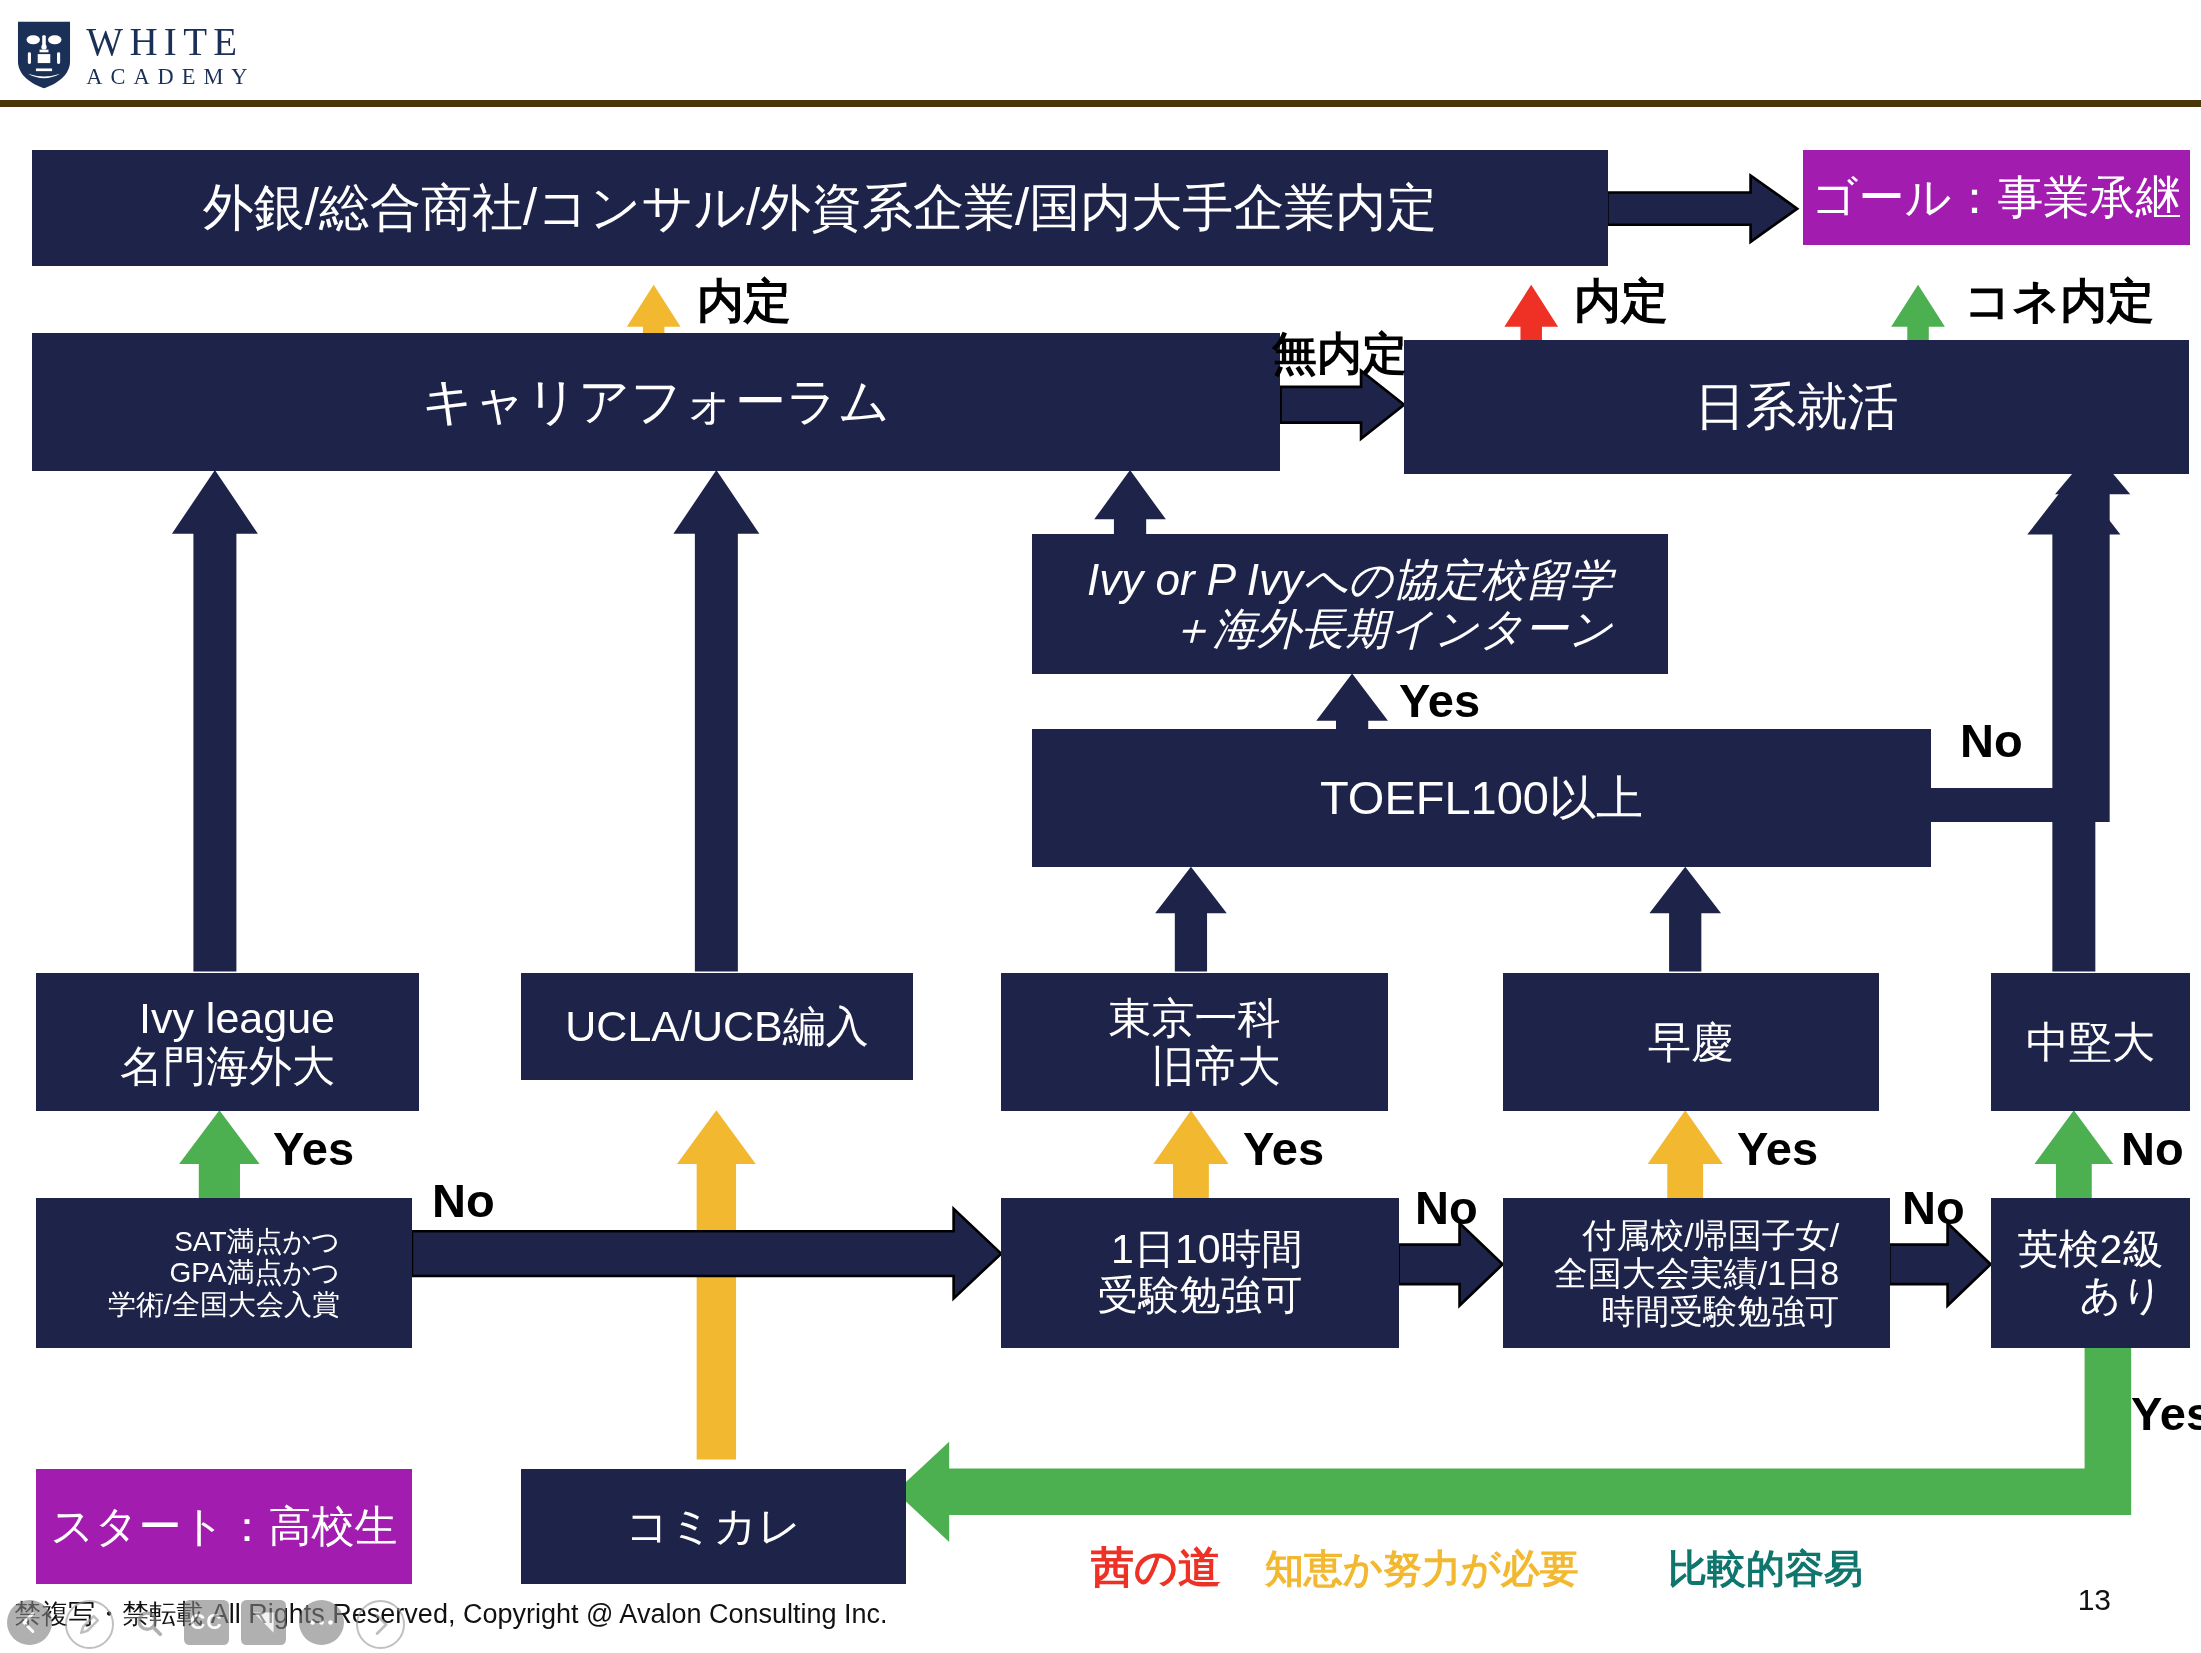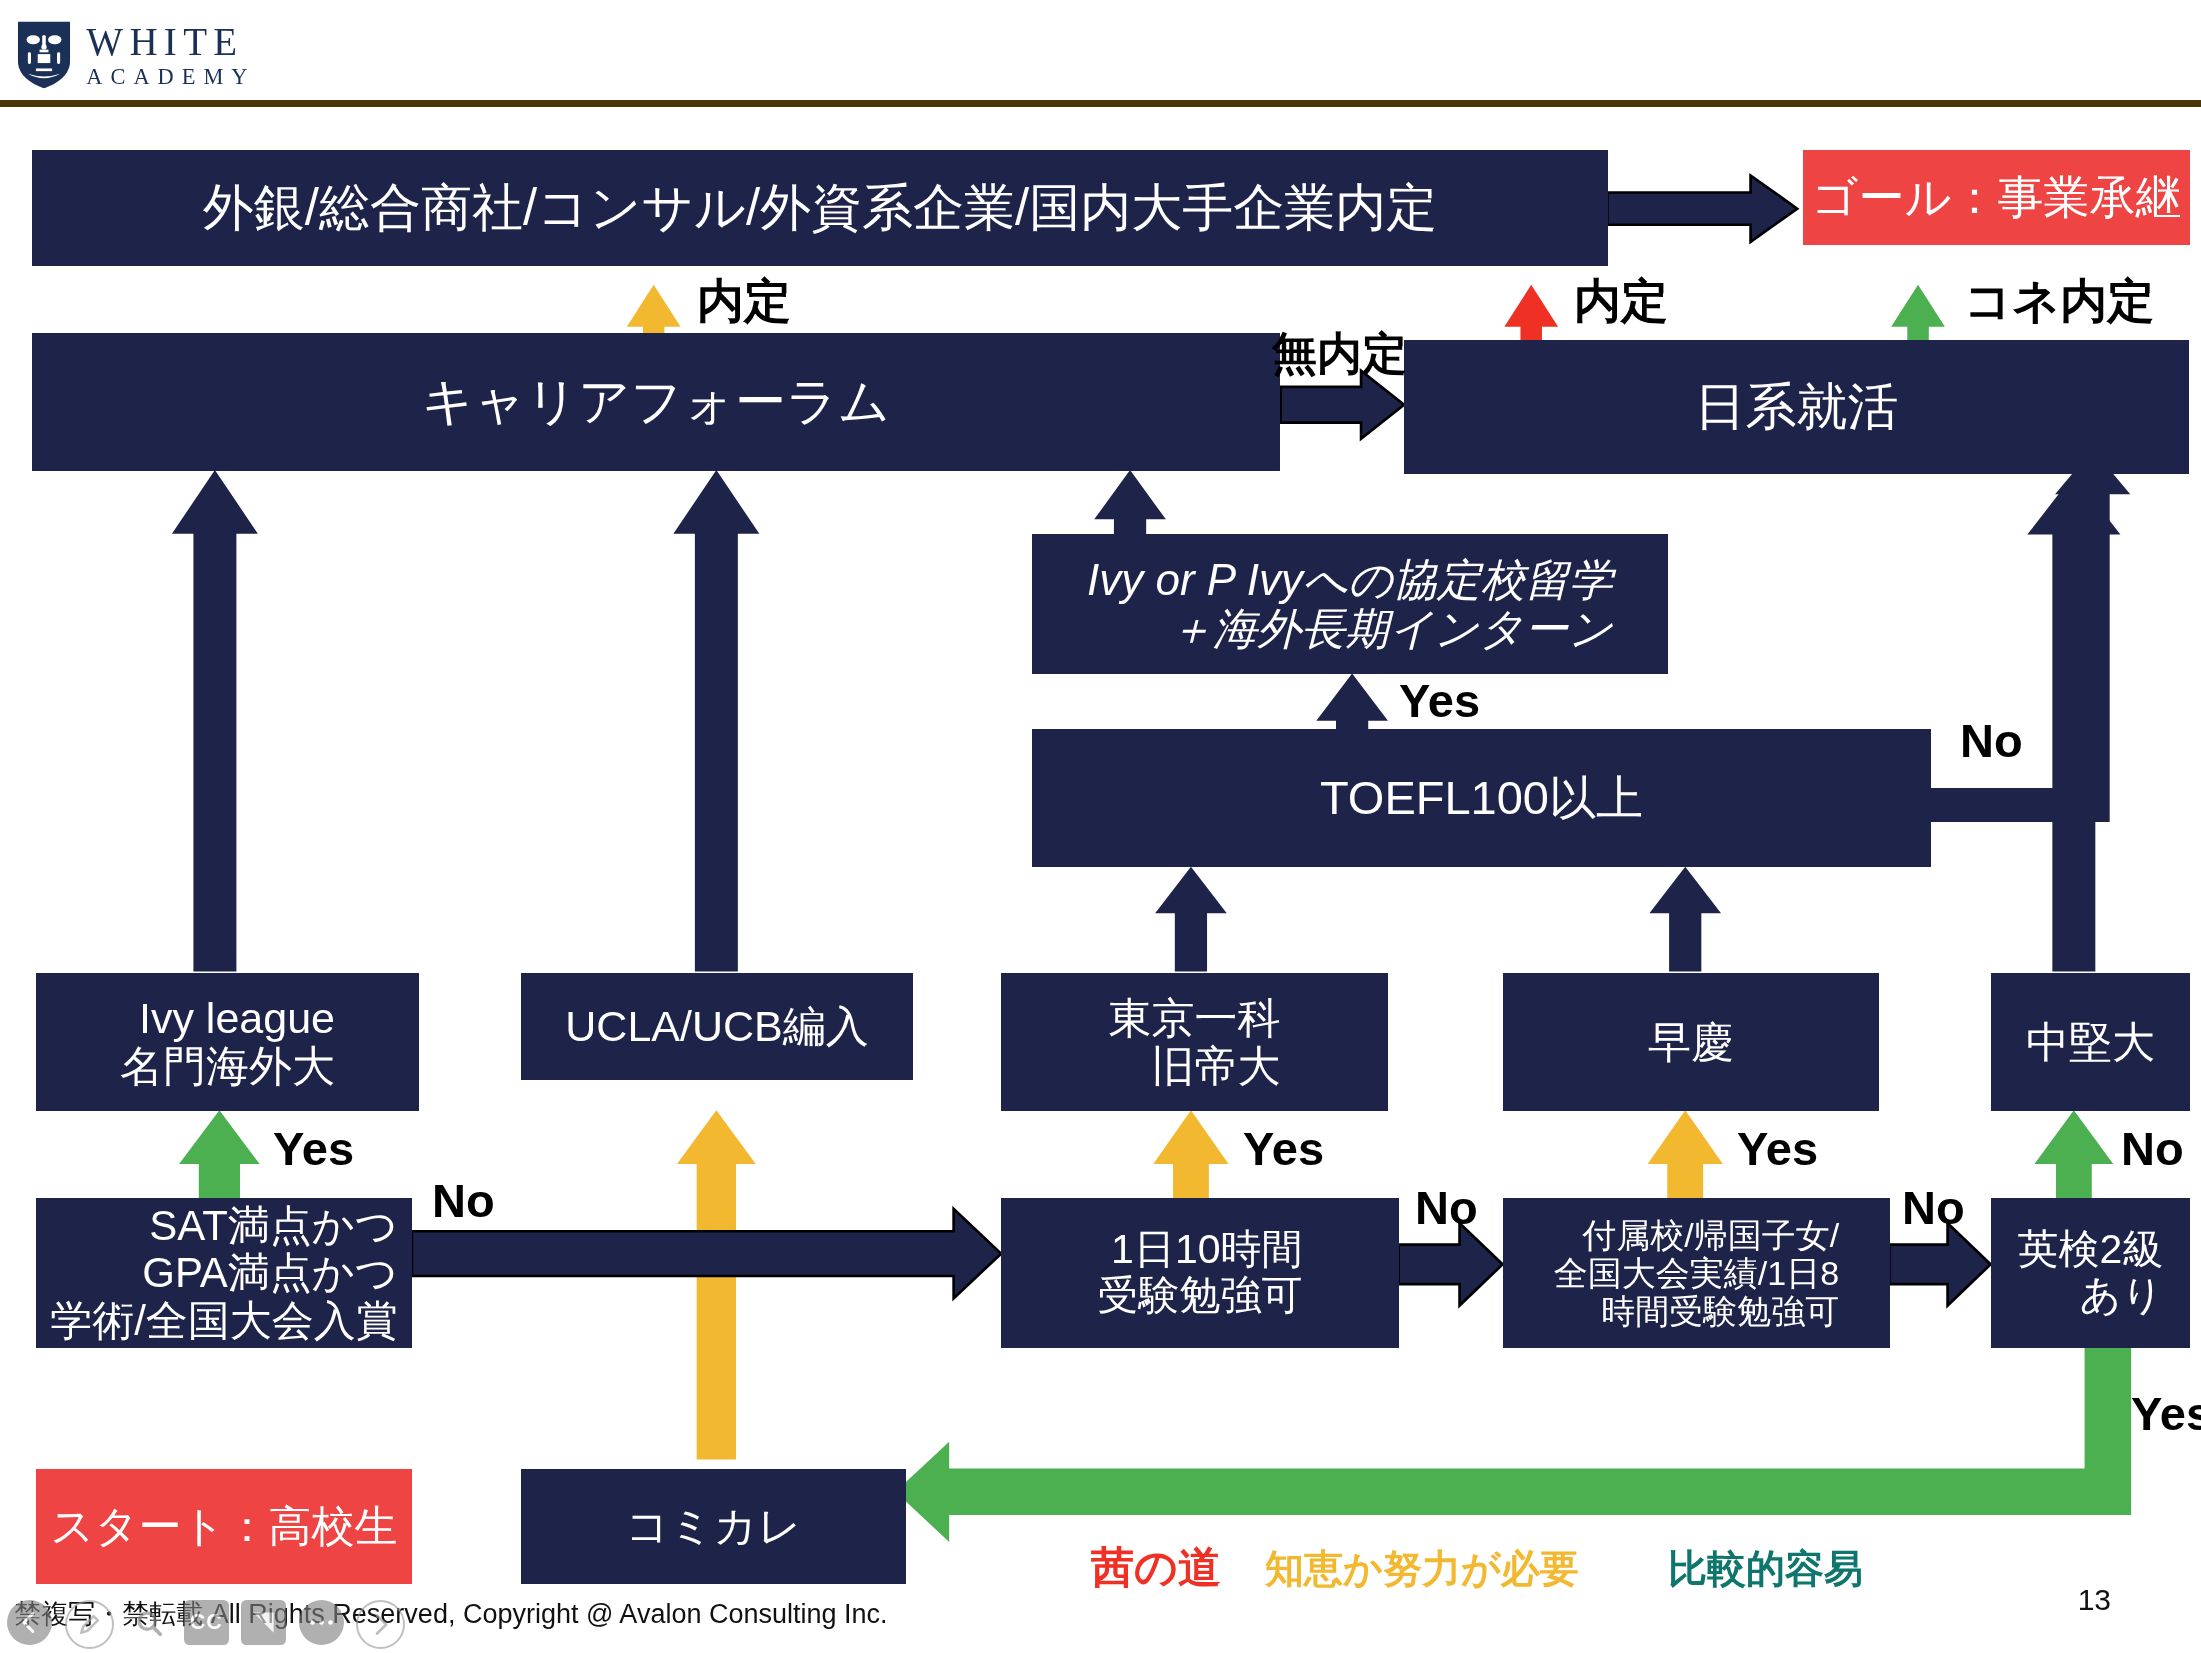--- a/index.html
+++ b/index.html
@@ -14,21 +14,21 @@
   .logo-txt{display:flex;flex-direction:column;justify-content:center;line-height:1;}
   .logo-1{font-family:"Liberation Serif","DejaVu Serif",serif;font-size:39px;letter-spacing:6.3px;
           color:#1b3057;font-weight:400;}
   .logo-2{font-family:"Liberation Serif","DejaVu Serif",serif;font-size:22.4px;letter-spacing:8px;
           color:#1b3057;font-weight:400;margin-top:5.4px;}
 
   
   .node{position:absolute;background:#1e2349;color:#fff;display:flex;align-items:center;
         justify-content:center;text-align:right;box-sizing:border-box;line-height:1.12;
         font-weight:400;}
-  .node.sky{background:#ef4444;}
+  .node.sky{background:#a21caf;}
   .node span{display:block;padding:0 5.4px;}
 
   .lbl{position:absolute;color:#000;font-weight:700;white-space:nowrap;}
 
   
   .legend{position:absolute;white-space:nowrap;font-weight:700;}
 
   .footer{position:absolute;left:14.3px;top:1596px;font-size:27px;color:#111;white-space:nowrap;
           font-weight:500;}
   .pagenum{position:absolute;right:90px;top:1583px;font-size:30px;color:#111;font-weight:400;}
@@ -200,21 +200,21 @@
 </div>
 
 <div class="node" style="left:1503px;top:973px;width:376px;height:138px;font-size:43px;">
   <span>早慶</span>
 </div>
 
 <div class="node" style="left:1991px;top:973px;width:199px;height:138px;font-size:43px;">
   <span>中堅大</span>
 </div>
 
-<div class="node" style="left:36px;top:1198px;width:376px;height:150px;font-size:42px;white-space:pre-line;">
+<div class="node" style="left:36px;top:1198px;width:376px;height:150px;font-size:28px;white-space:pre-line;">
   <span>SAT満点かつ
 GPA満点かつ
 学術/全国大会入賞</span>
 </div>
 
 <div class="node" style="left:1001px;top:1198px;width:398px;height:150px;font-size:41px;white-space:pre-line;">
   <span>1日10時間
 受験勉強可</span>
 </div>
 

